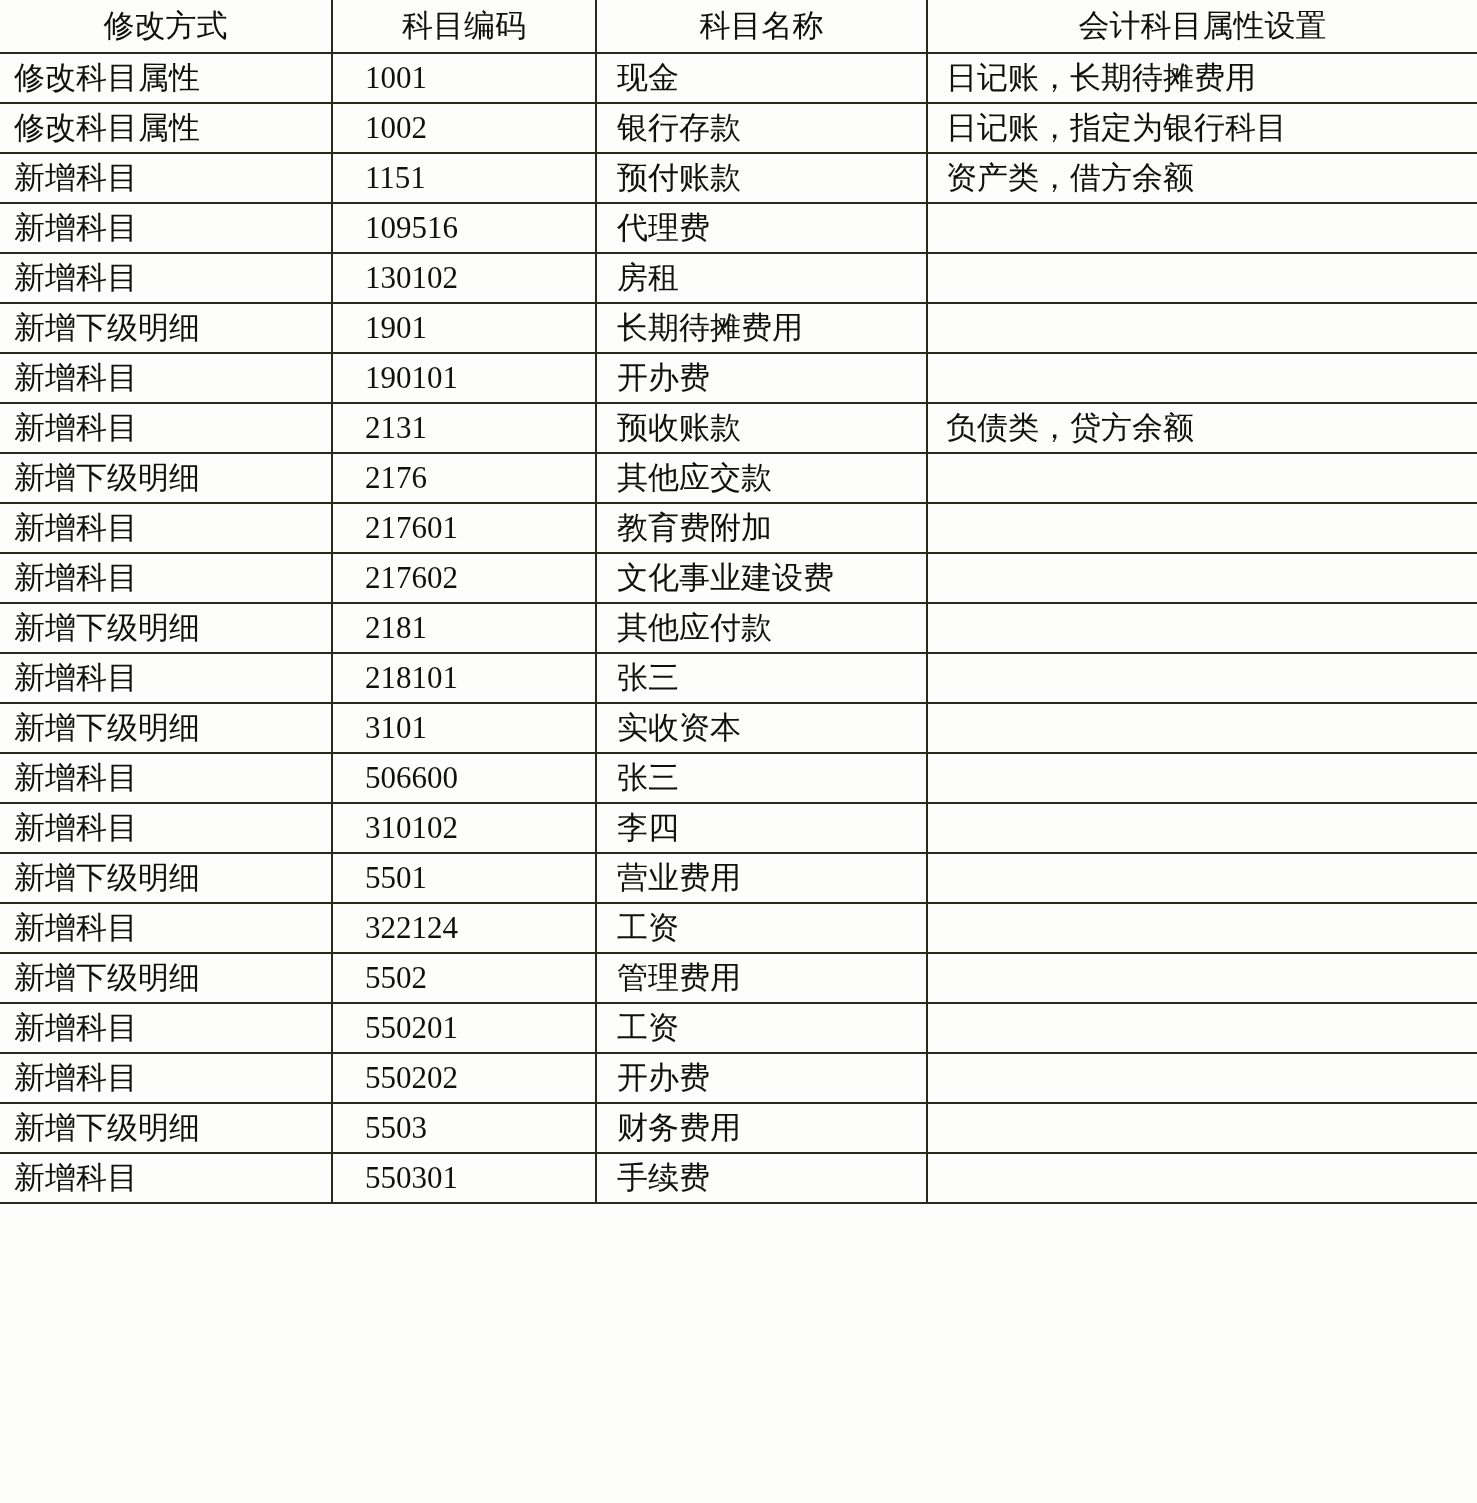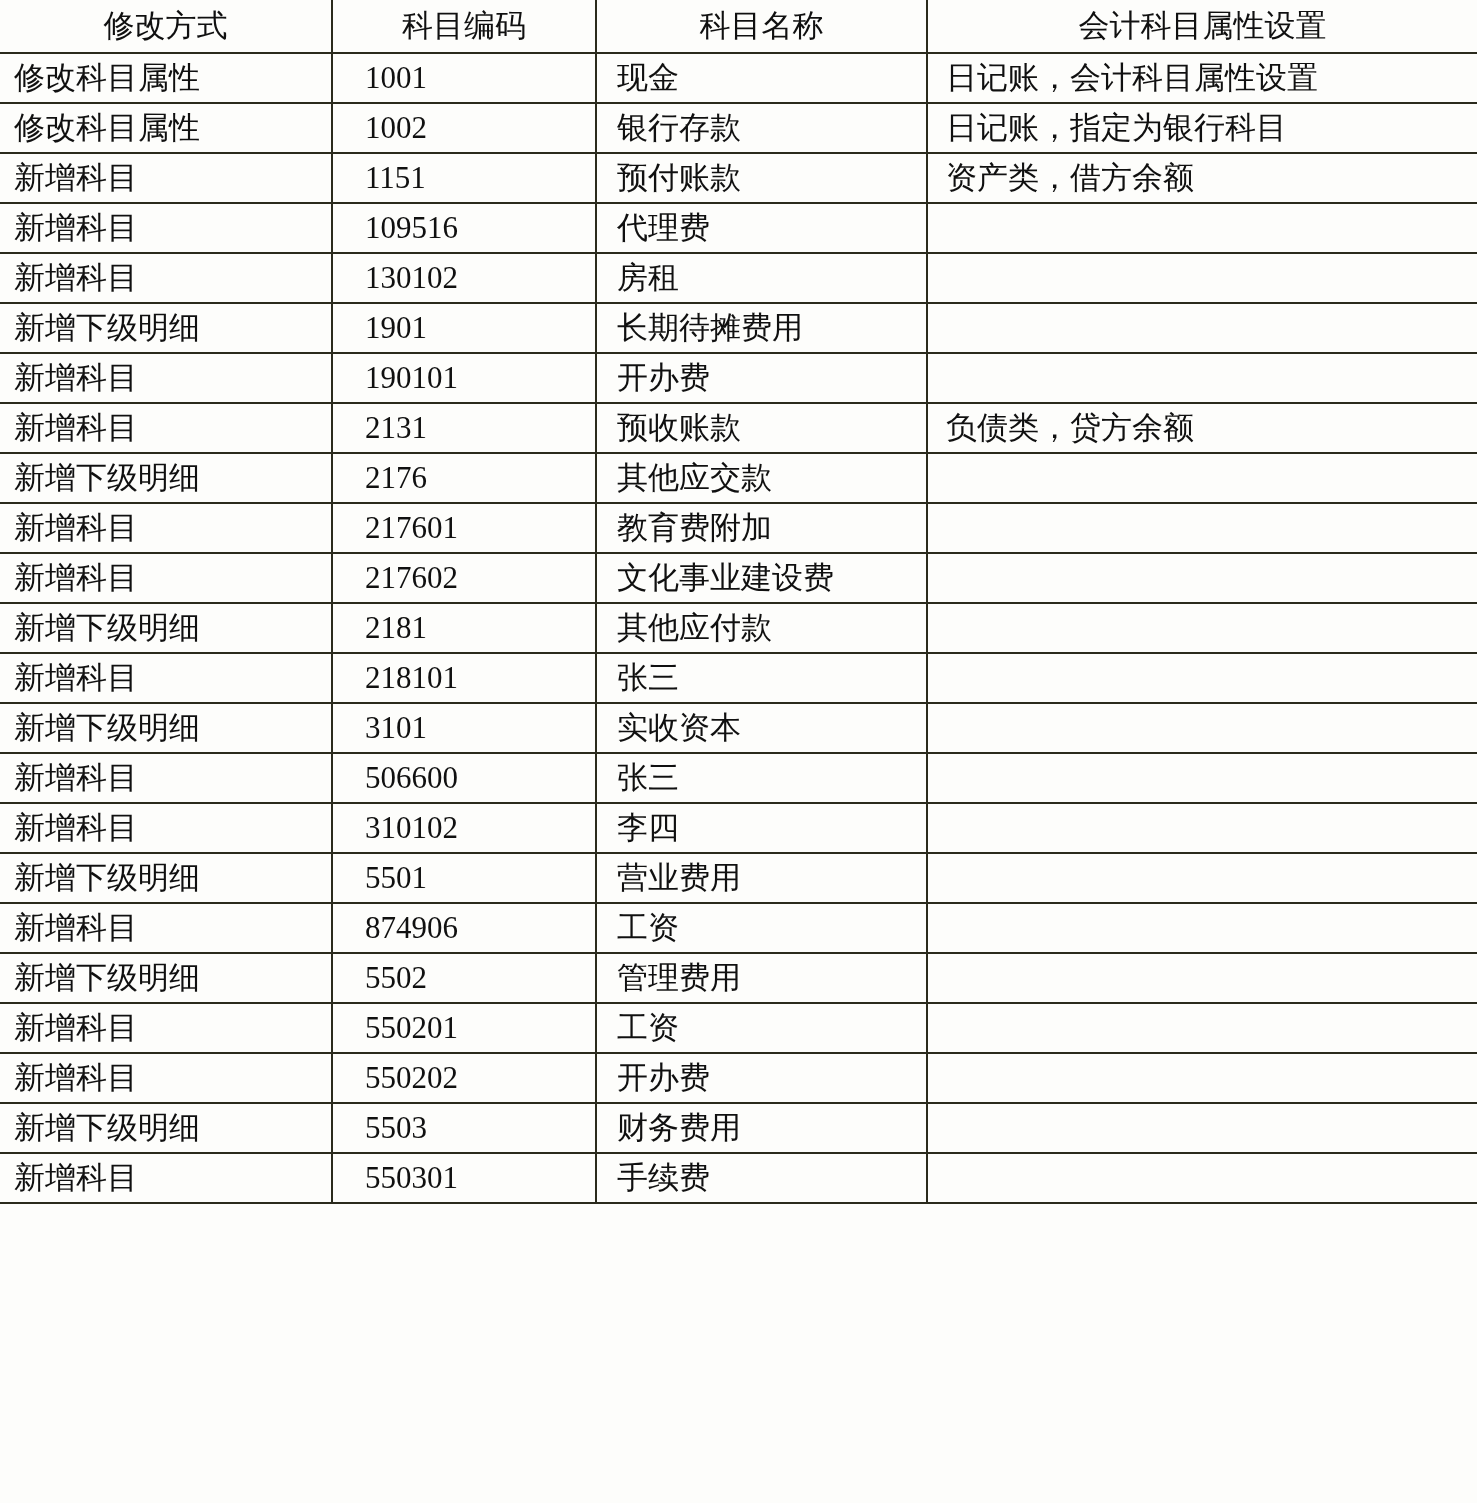--- a/index.html
+++ b/index.html
@@ -71,21 +71,21 @@
       <th>科目编码</th>
       <th>科目名称</th>
       <th>会计科目属性设置</th>
     </tr>
   </thead>
   <tbody id="table-body">
       <tr>
         <td>修改科目属性</td>
         <td>1001</td>
         <td>现金</td>
-        <td>日记账，会计科目属性设置</td>
+        <td>日记账，长期待摊费用</td>
       </tr>
       <tr>
         <td>修改科目属性</td>
         <td>1002</td>
         <td>银行存款</td>
         <td>日记账，指定为银行科目</td>
       </tr>
       <tr>
         <td>新增科目</td>
         <td>1151</td>
@@ -171,21 +171,21 @@
         <td></td>
       </tr>
       <tr>
         <td>新增下级明细</td>
         <td>5501</td>
         <td>营业费用</td>
         <td></td>
       </tr>
       <tr>
         <td>新增科目</td>
-        <td>874906</td>
+        <td>322124</td>
         <td>工资</td>
         <td></td>
       </tr>
       <tr>
         <td>新增下级明细</td>
         <td>5502</td>
         <td>管理费用</td>
         <td></td>
       </tr>
       <tr>

